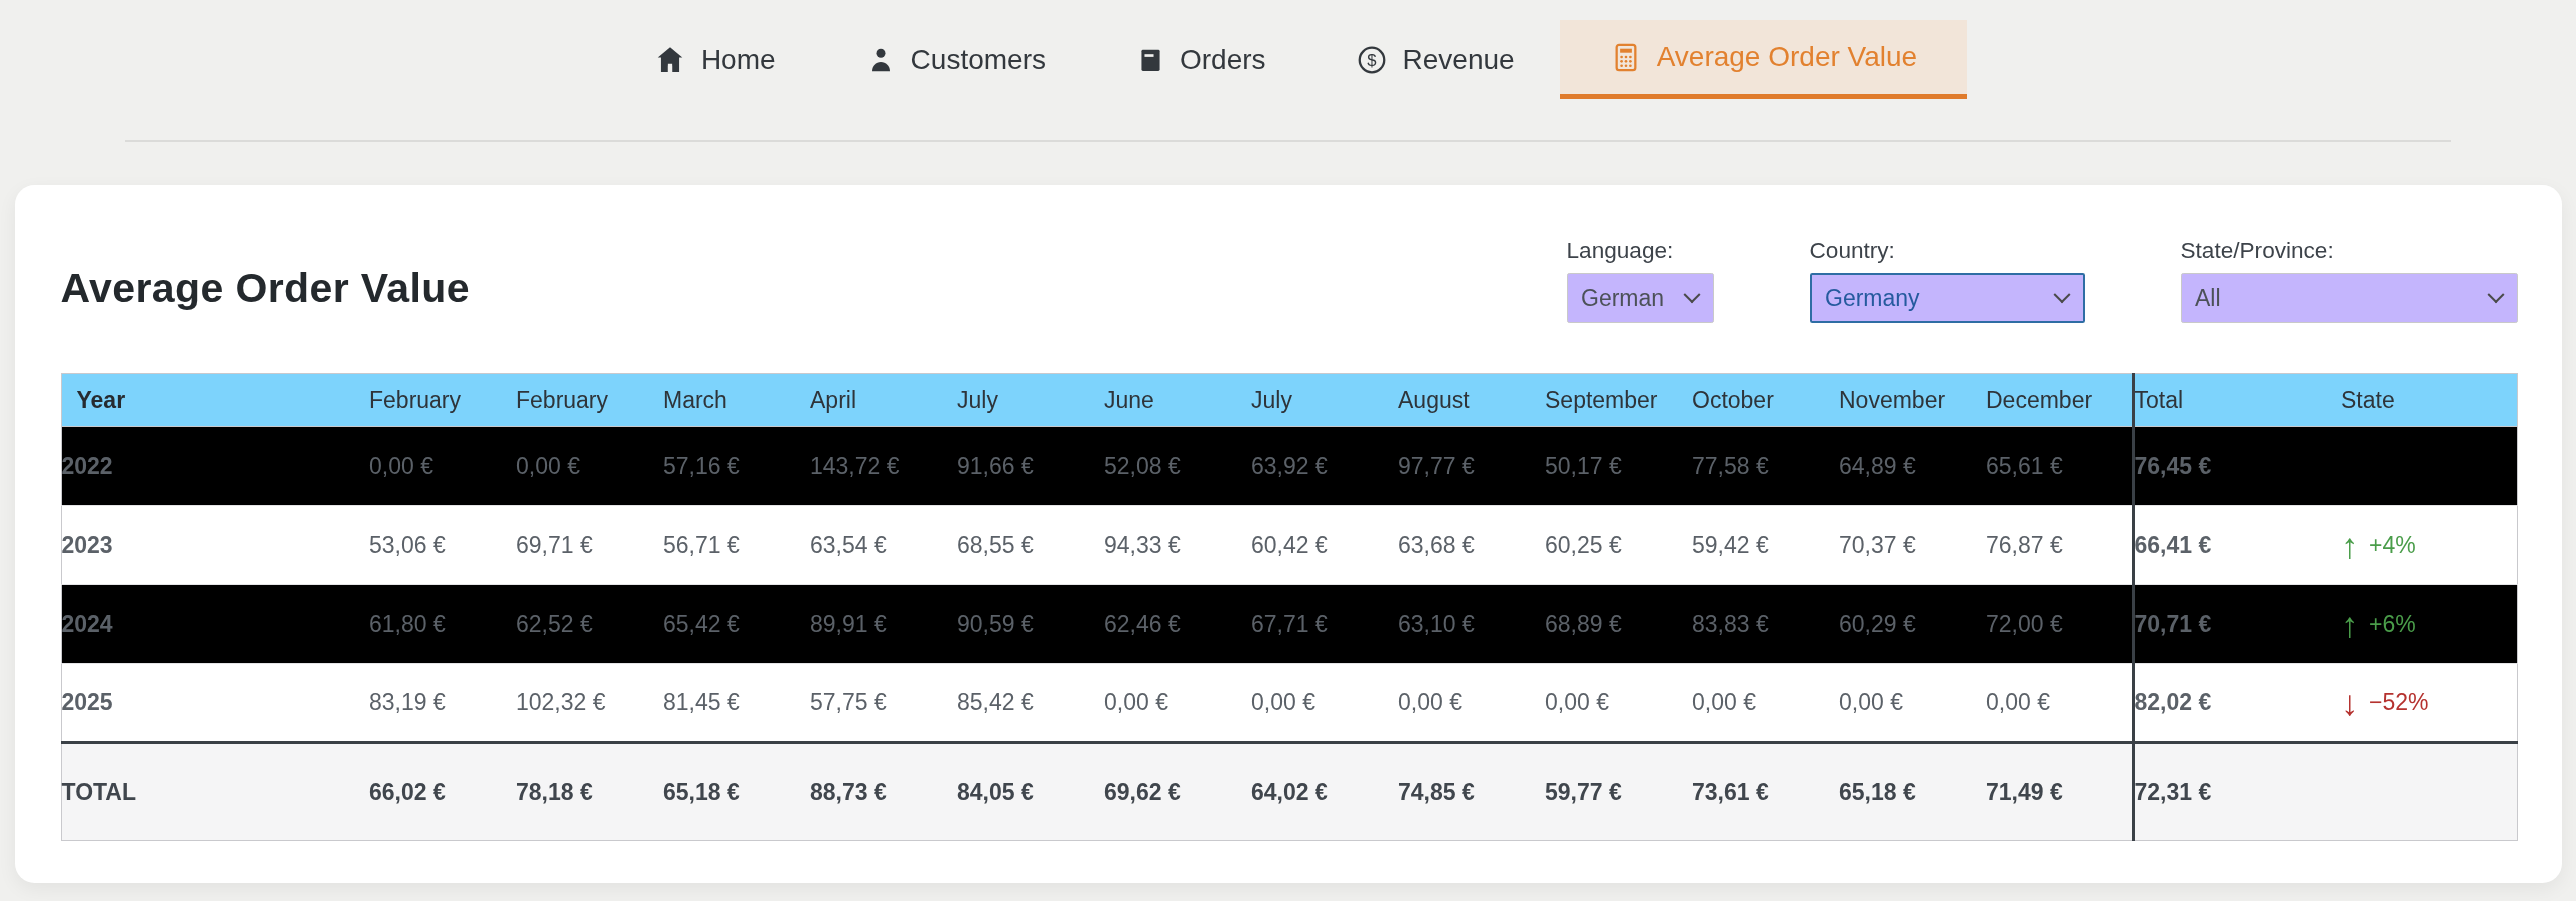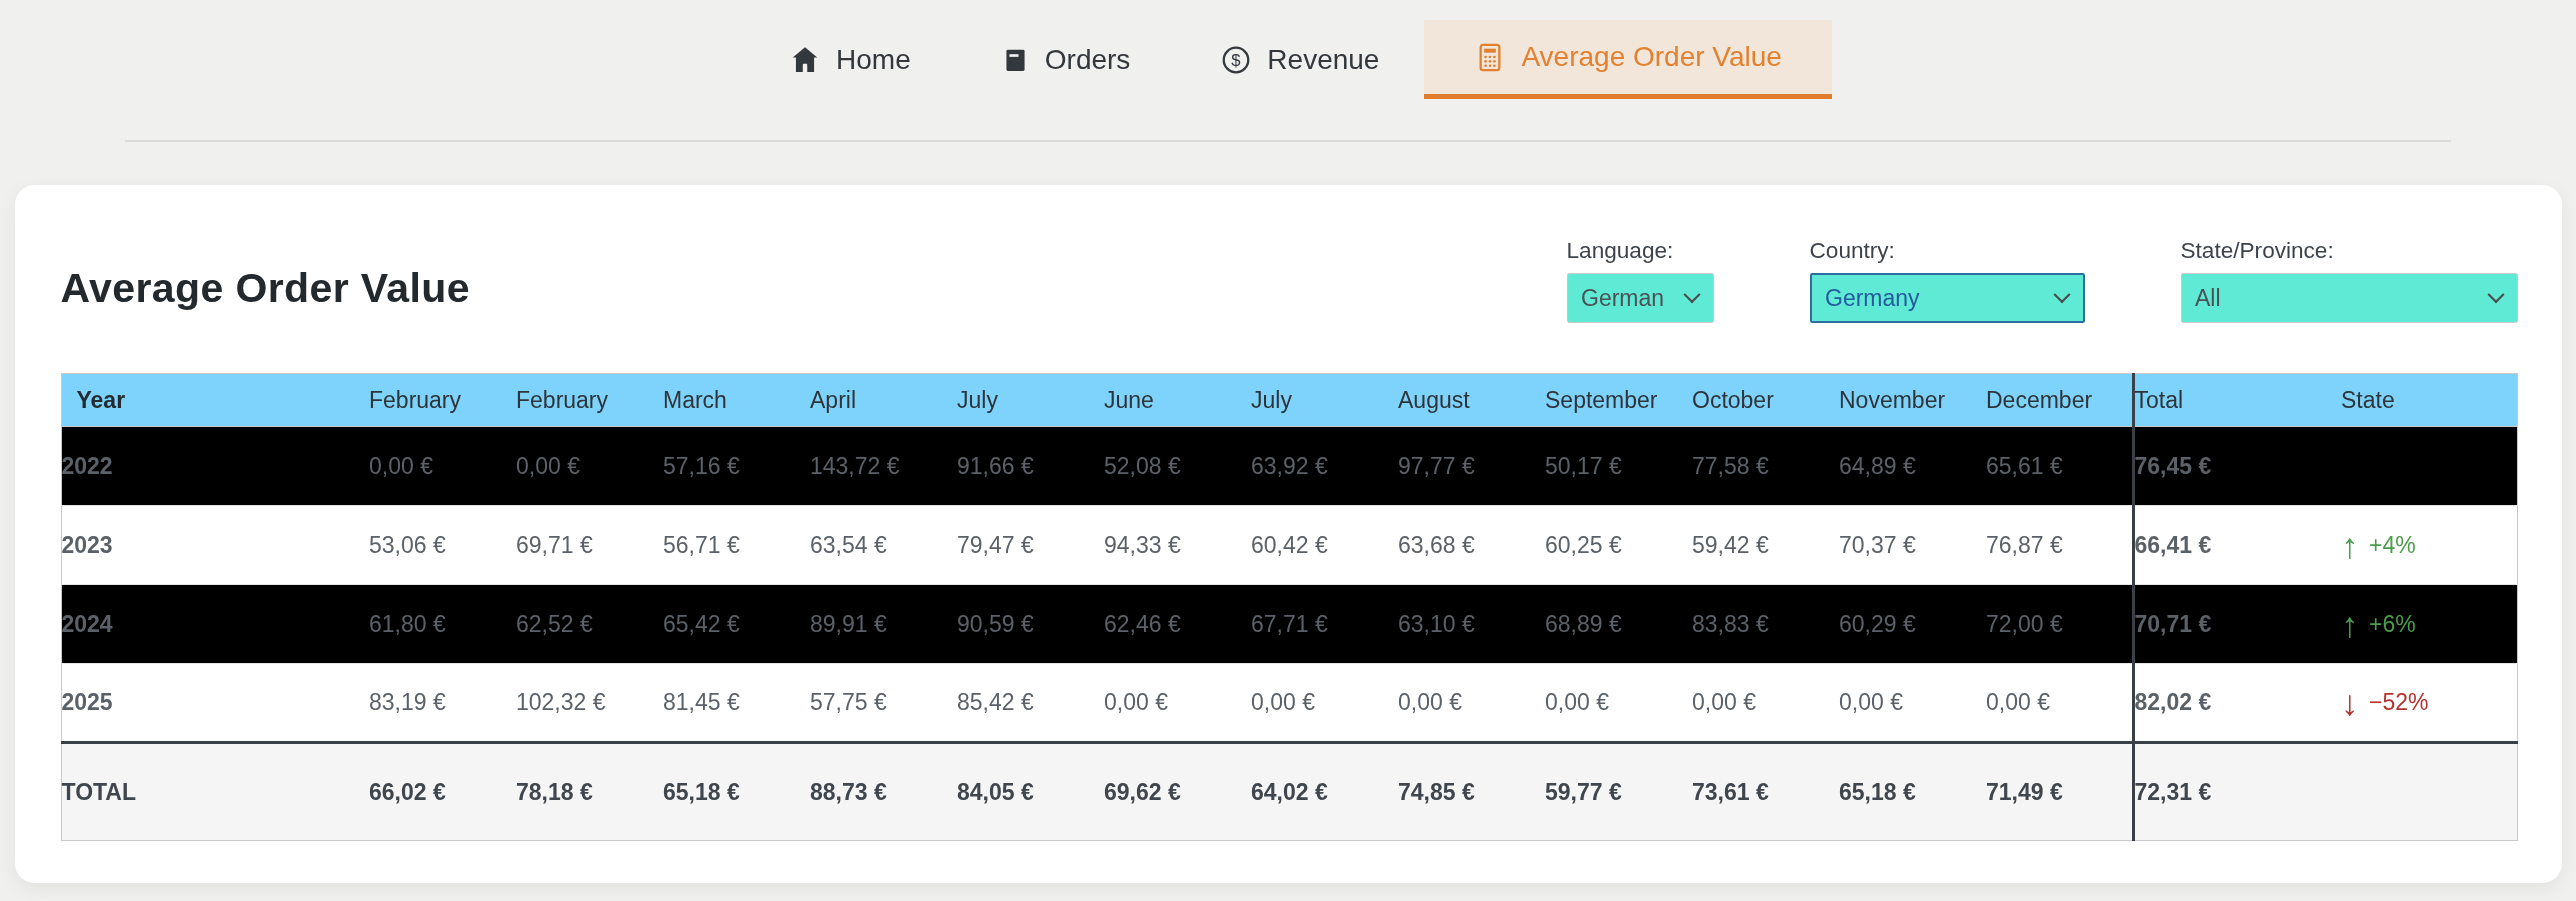--- a/index.html
+++ b/index.html
@@ -37,21 +37,21 @@
     padding:0 44px 0 46px;
   }
   .card-head { display:flex; justify-content:space-between; align-items:flex-start; padding-top:53px; }
   h1.page-title {
     margin:27px 0 0; font-size:41px; font-weight:800; color:#24292d; letter-spacing:0.4px;
   }
   .filters { display:flex; gap:96px; }
   .filter-label { display:block; font-size:22.6px; color:#3d434a; margin-bottom:9.8px; }
   .select-box {
     height:50px; display:flex; align-items:center; justify-content:space-between;
-    padding:0 15px 0 13.5px; background:#5eead4;
+    padding:0 15px 0 13.5px; background:#c4b5fd;
     border:1.5px solid #c9c9c9; border-radius:2.3px;
     font-size:23px; color:#4c5158; cursor:pointer;
   }
   .select-box.language { width:147px; }
   .select-box.country  { width:275px; border:2.3px solid #2e6da4; color:#255a9e; font-weight:500; }
   .select-box.state    { width:337px; }
   .chevron {
     width:12px; height:12px; flex:0 0 auto;
     border-right:2.3px solid #4a4a4a; border-bottom:2.3px solid #4a4a4a;
     transform:rotate(45deg) translate(-2.3px,-2.3px);
@@ -93,20 +93,29 @@
   <div class="nav-row" id="nav-row">
       <div class="nav-item">
         <span>
           <svg width="32" height="32" viewBox="0 0 24 24">
             <path d="M12 2.5 2.8 10.2h2.4V21h5.2v-6.2h3.2V21h5.2V10.2h2.4z" fill="currentColor"></path>
             <rect x="10.4" y="16.2" width="3.2" height="4.8" fill="#f0f0ee"></rect>
             <path d="M12 5.2 7.6 9h8.8z" fill="#f0f0ee" opacity="0"></path>
           </svg>
         </span>
         <span>Home</span>
+      </div>
+      <div class="nav-item">
+        <span>
+          <svg width="30" height="30" viewBox="0 0 24 24">
+            <circle cx="12" cy="6.6" r="3.6" fill="currentColor"></circle>
+            <path d="M4.8 21c0-4.2 3.2-7.4 7.2-7.4s7.2 3.2 7.2 7.4z" fill="currentColor"></path>
+          </svg>
+        </span>
+        <span>Customers</span>
       </div>
       <div class="nav-item">
         <span>
           <svg width="29" height="30" viewBox="0 0 24 24">
             <rect x="4.5" y="3.5" width="15" height="17.5" rx="1.2" fill="currentColor"></rect>
             <rect x="7" y="7.2" width="7.5" height="2.2" fill="#f0f0ee"></rect>
           </svg>
         </span>
         <span>Orders</span>
       </div>
@@ -214,21 +223,21 @@
           <td>65,61 €</td>
           <td class="total-cell">76,45 €</td>
           <td class="trend-cell"></td>
         </tr>
         <tr>
           <td class="year-cell">2023</td>
           <td>53,06 €</td>
           <td>69,71 €</td>
           <td>56,71 €</td>
           <td>63,54 €</td>
-          <td>79,47 €</td>
+          <td>68,55 €</td>
           <td>94,33 €</td>
           <td>60,42 €</td>
           <td>63,68 €</td>
           <td>60,25 €</td>
           <td>59,42 €</td>
           <td>70,37 €</td>
           <td>76,87 €</td>
           <td class="total-cell">66,41 €</td>
           <td class="trend-cell">
             <span class="trend-wrap trend-up">

